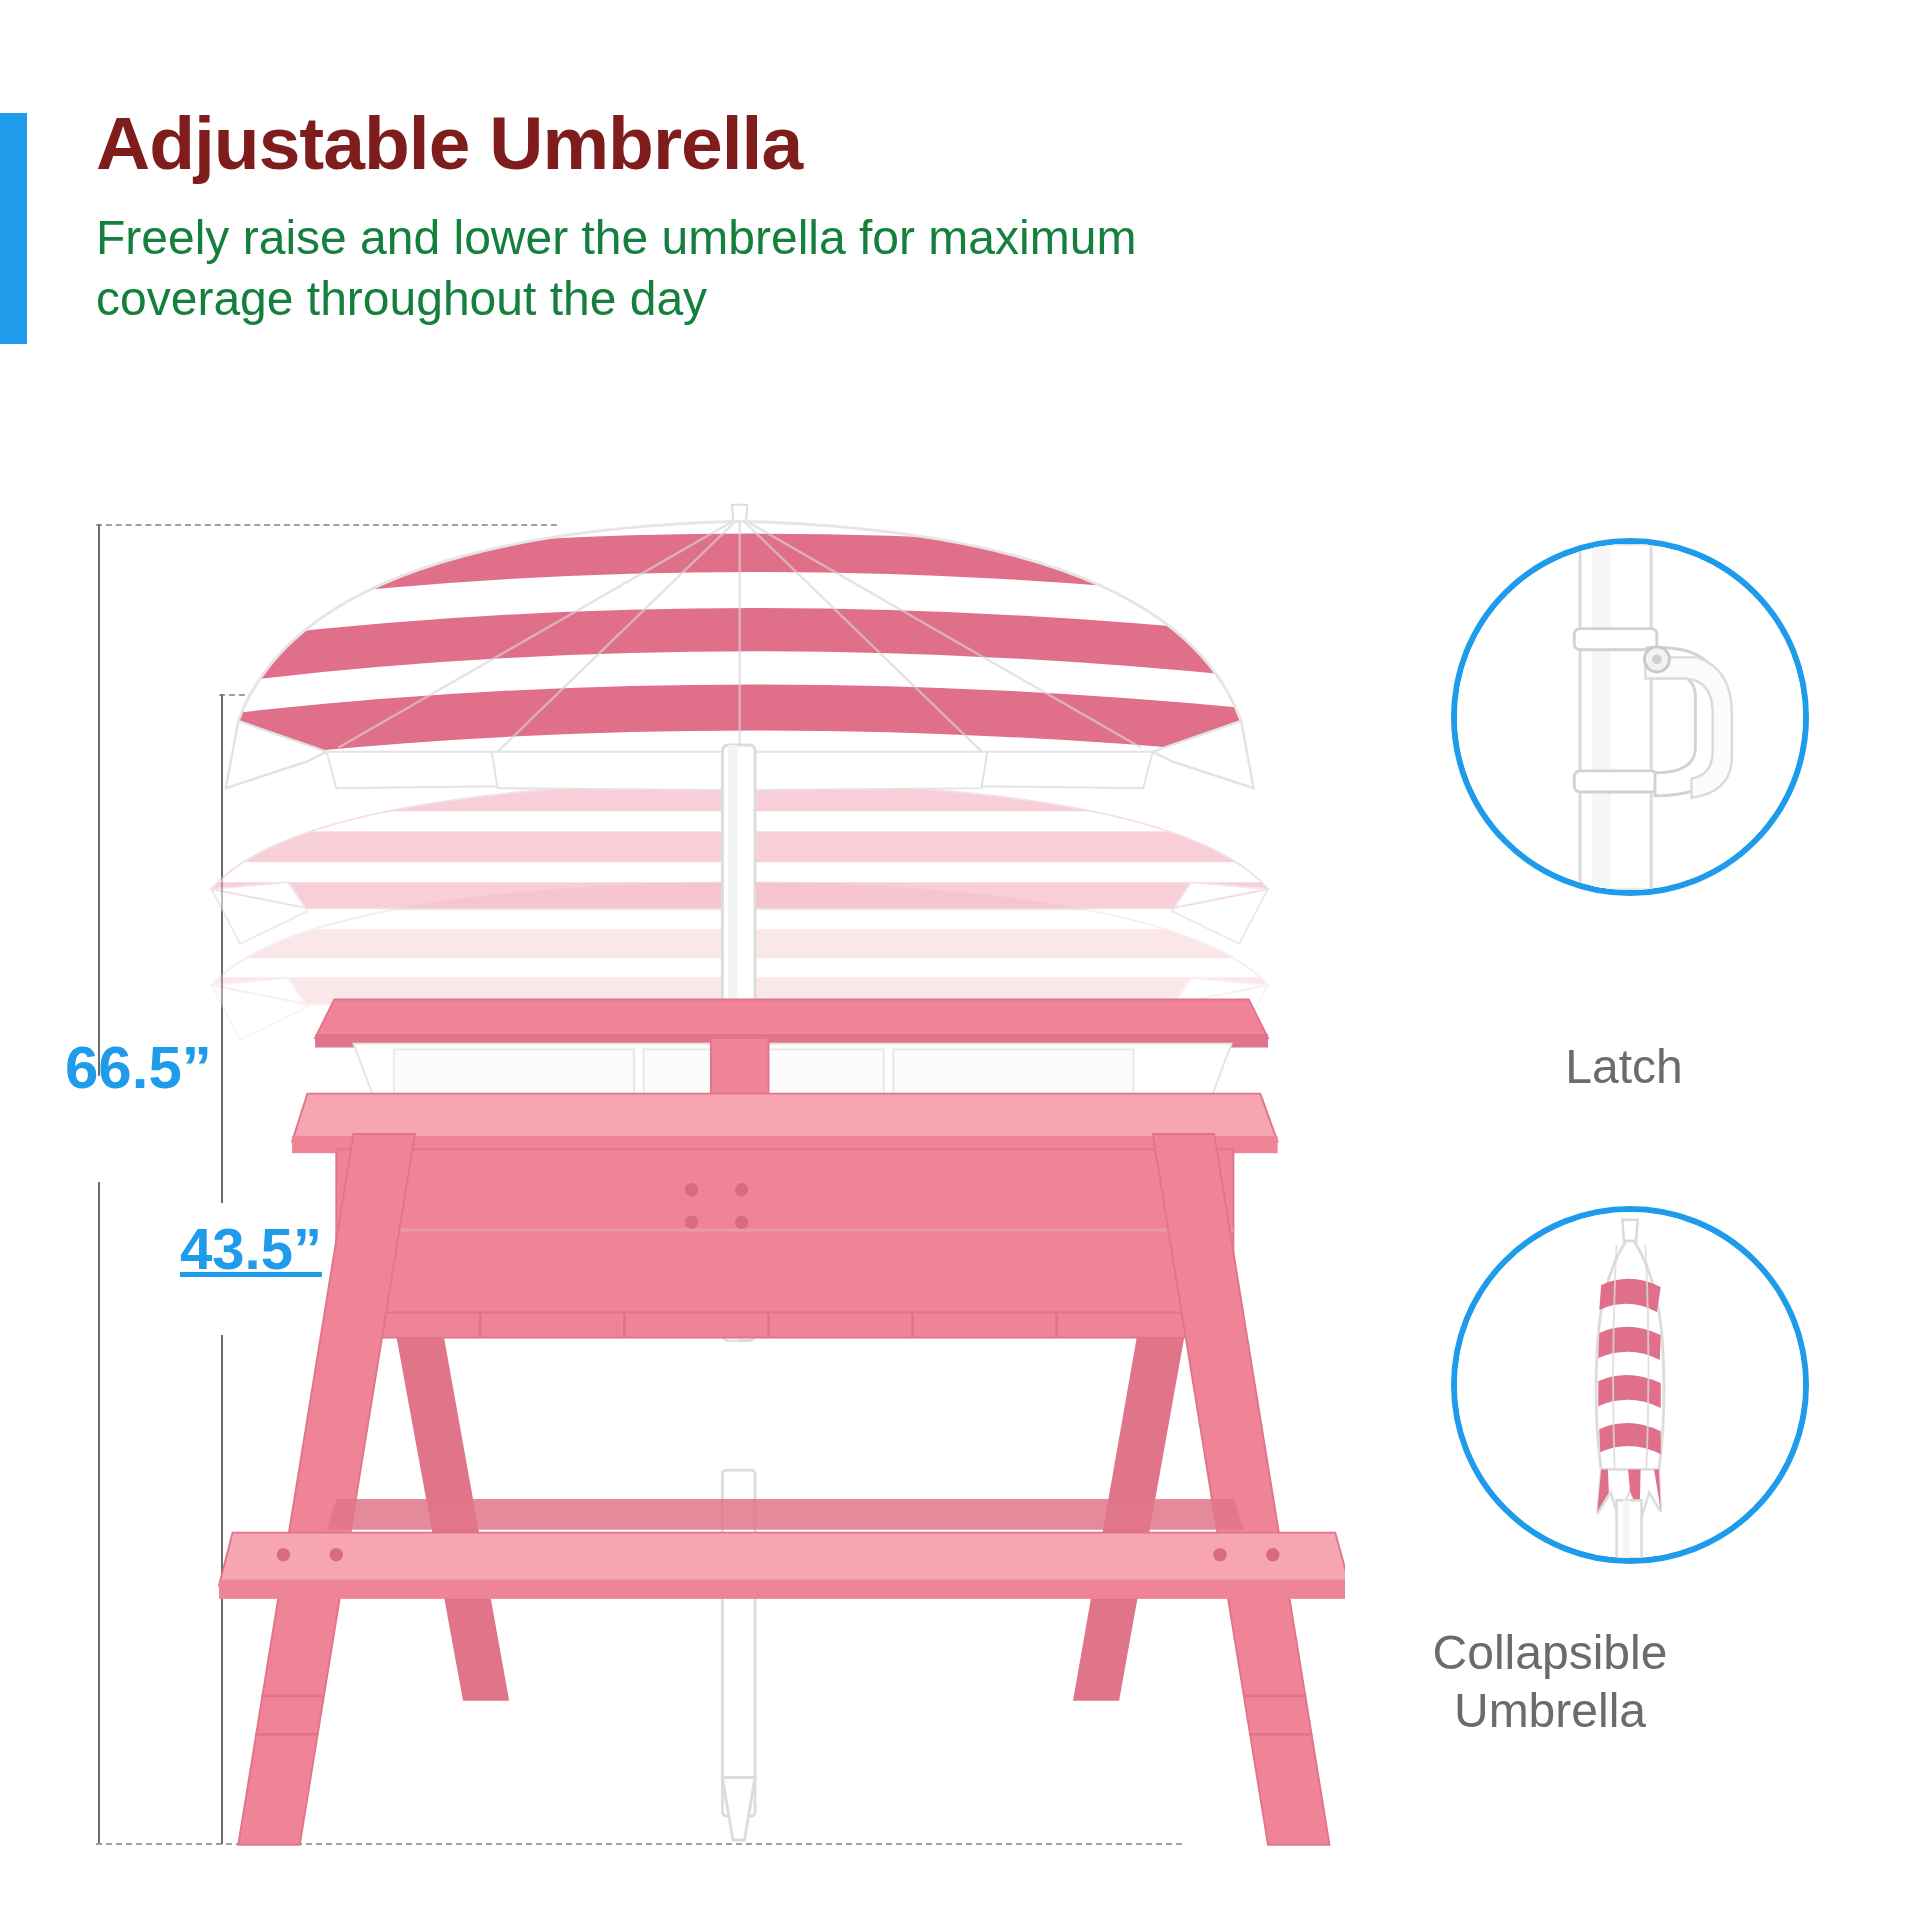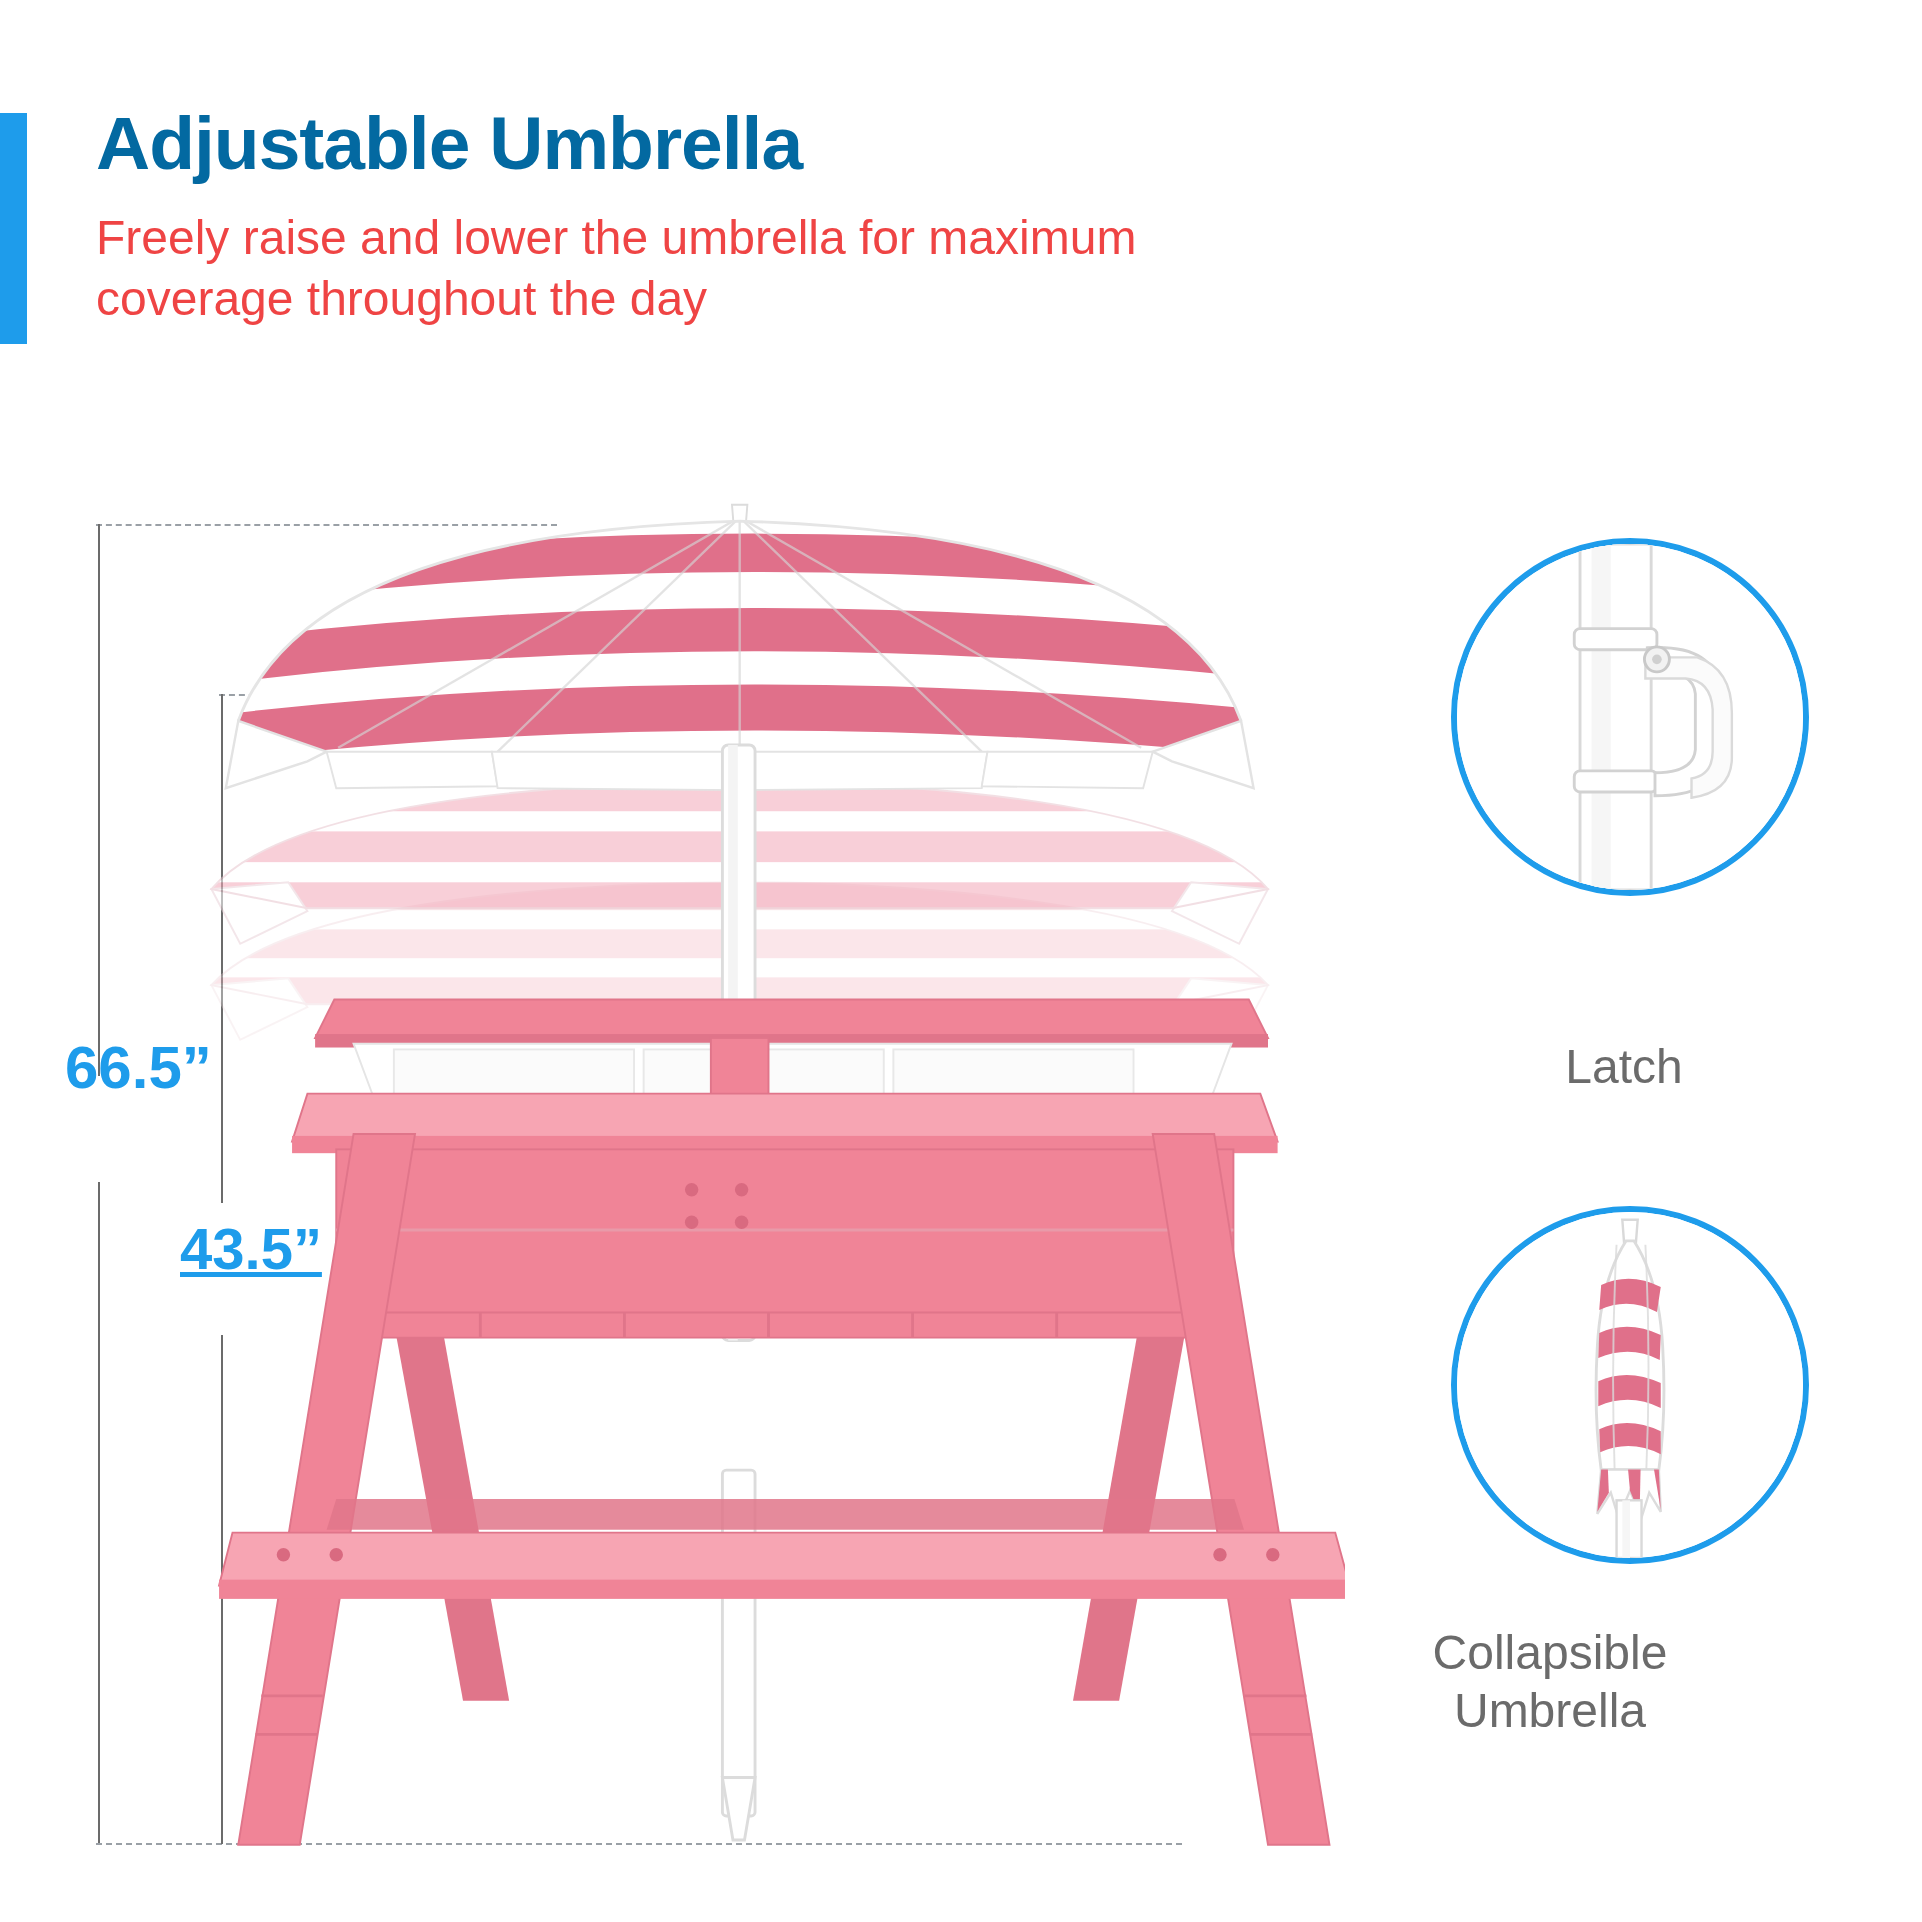--- a/index.html
+++ b/index.html
@@ -30,31 +30,31 @@
     width: 27px;
     height: 231px;
     background: #1e9ceb;
   }
   .title {
     position: absolute;
     left: 96px;
     top: -13.4px;
     font-size: 75px;
     font-weight: bold;
-    color: #0369a1;
+    color: #7f1d1d;
     letter-spacing: -1px;
     white-space: nowrap;
   }
   .subtitle {
     position: absolute;
     left: 96px;
     top: 94px;
     font-size: 48px;
     line-height: 1.28;
-    color: #ef4444;
+    color: #15803d;
     width: 1153px;
   }
 
   
   .dim-label {
     position: absolute;
     color: #1e9ceb;
     font-weight: bold;
     white-space: nowrap;
     margin-left: 38px;

